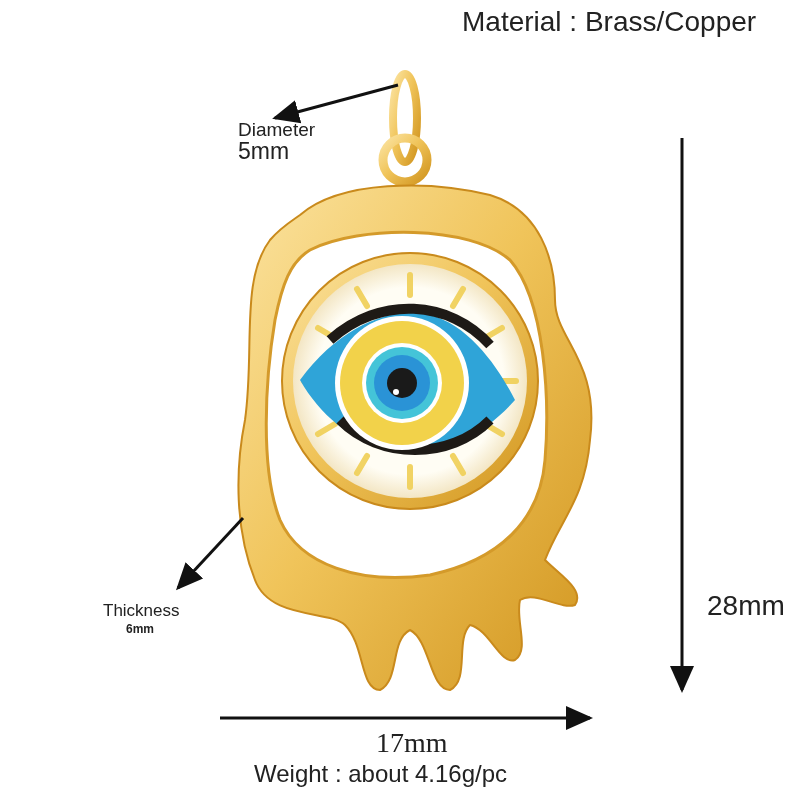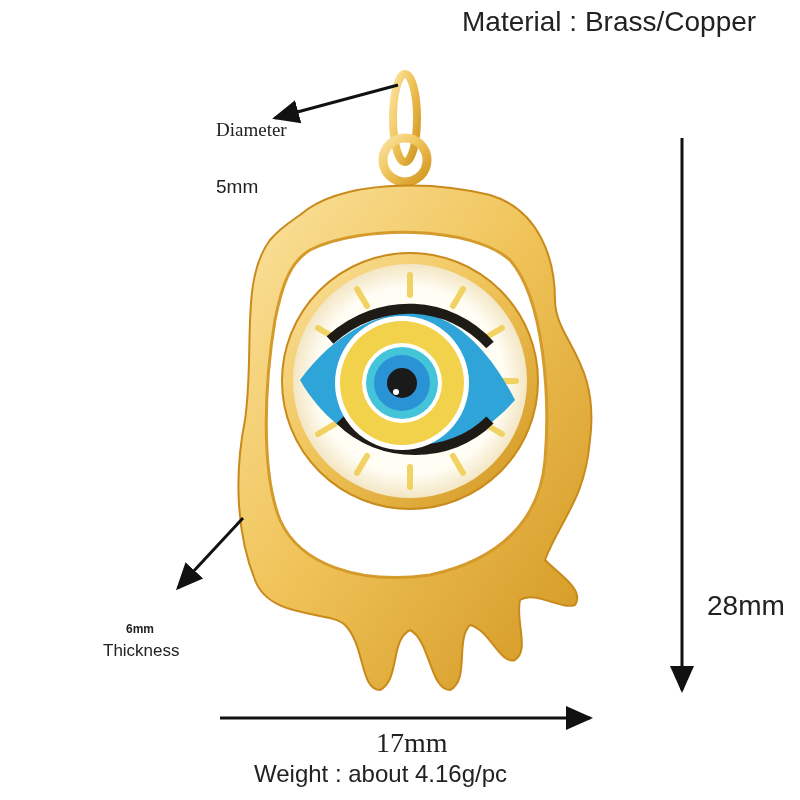--- a/index.html
+++ b/index.html
@@ -1,23 +1,23 @@
 <!DOCTYPE html>
 <html><head>
 <meta charset="utf-8">
 <style>
   html, body { margin:0; padding:0; background:#ffffff; }
   body { width:800px; height:800px; position:relative; overflow:hidden;
          font-family:"Liberation Sans", sans-serif; color:#222222; }
   .abs { position:absolute; }
   .label { font-family:"Liberation Sans", sans-serif; color:#222; white-space:nowrap; }
   #material { left:462px; top:6px; font-size:28px; }
-  #diam-t { left:216px; top:119px; font-size:19px; line-height:21px;font-family:Liberation Serif, serif; }
-  #diam-v { left:216px; top:141px; font-size:19px; line-height:21px;margin-top:35px; }
-  #thick-t { left:103px; top:601px; font-size:17px; line-height:19px;margin-top:40px; }
+  #diam-t { left:238px; top:119px; font-size:19px; line-height:21px; }
+  #diam-v { left:238px; top:141px; font-size:23px; line-height:21px; }
+  #thick-t { left:103px; top:601px; font-size:17px; line-height:19px; }
   #thick-v { left:126px; top:620px; font-size:12px; line-height:19px;font-weight:bold; }
   #height-v { left:687px; top:590px; font-size:28px;margin-left:20px; }
   #width-v { left:376px; top:727px; font-size:28px;font-family:Liberation Serif, serif; }
   #weight { left:254px; top:760px; font-size:24px; }
   svg.overlay { position:absolute; left:0; top:0; }
 </style>
 </head>
 <body>
 
 <svg class="overlay" width="800" height="800" viewBox="0 0 800 800">

